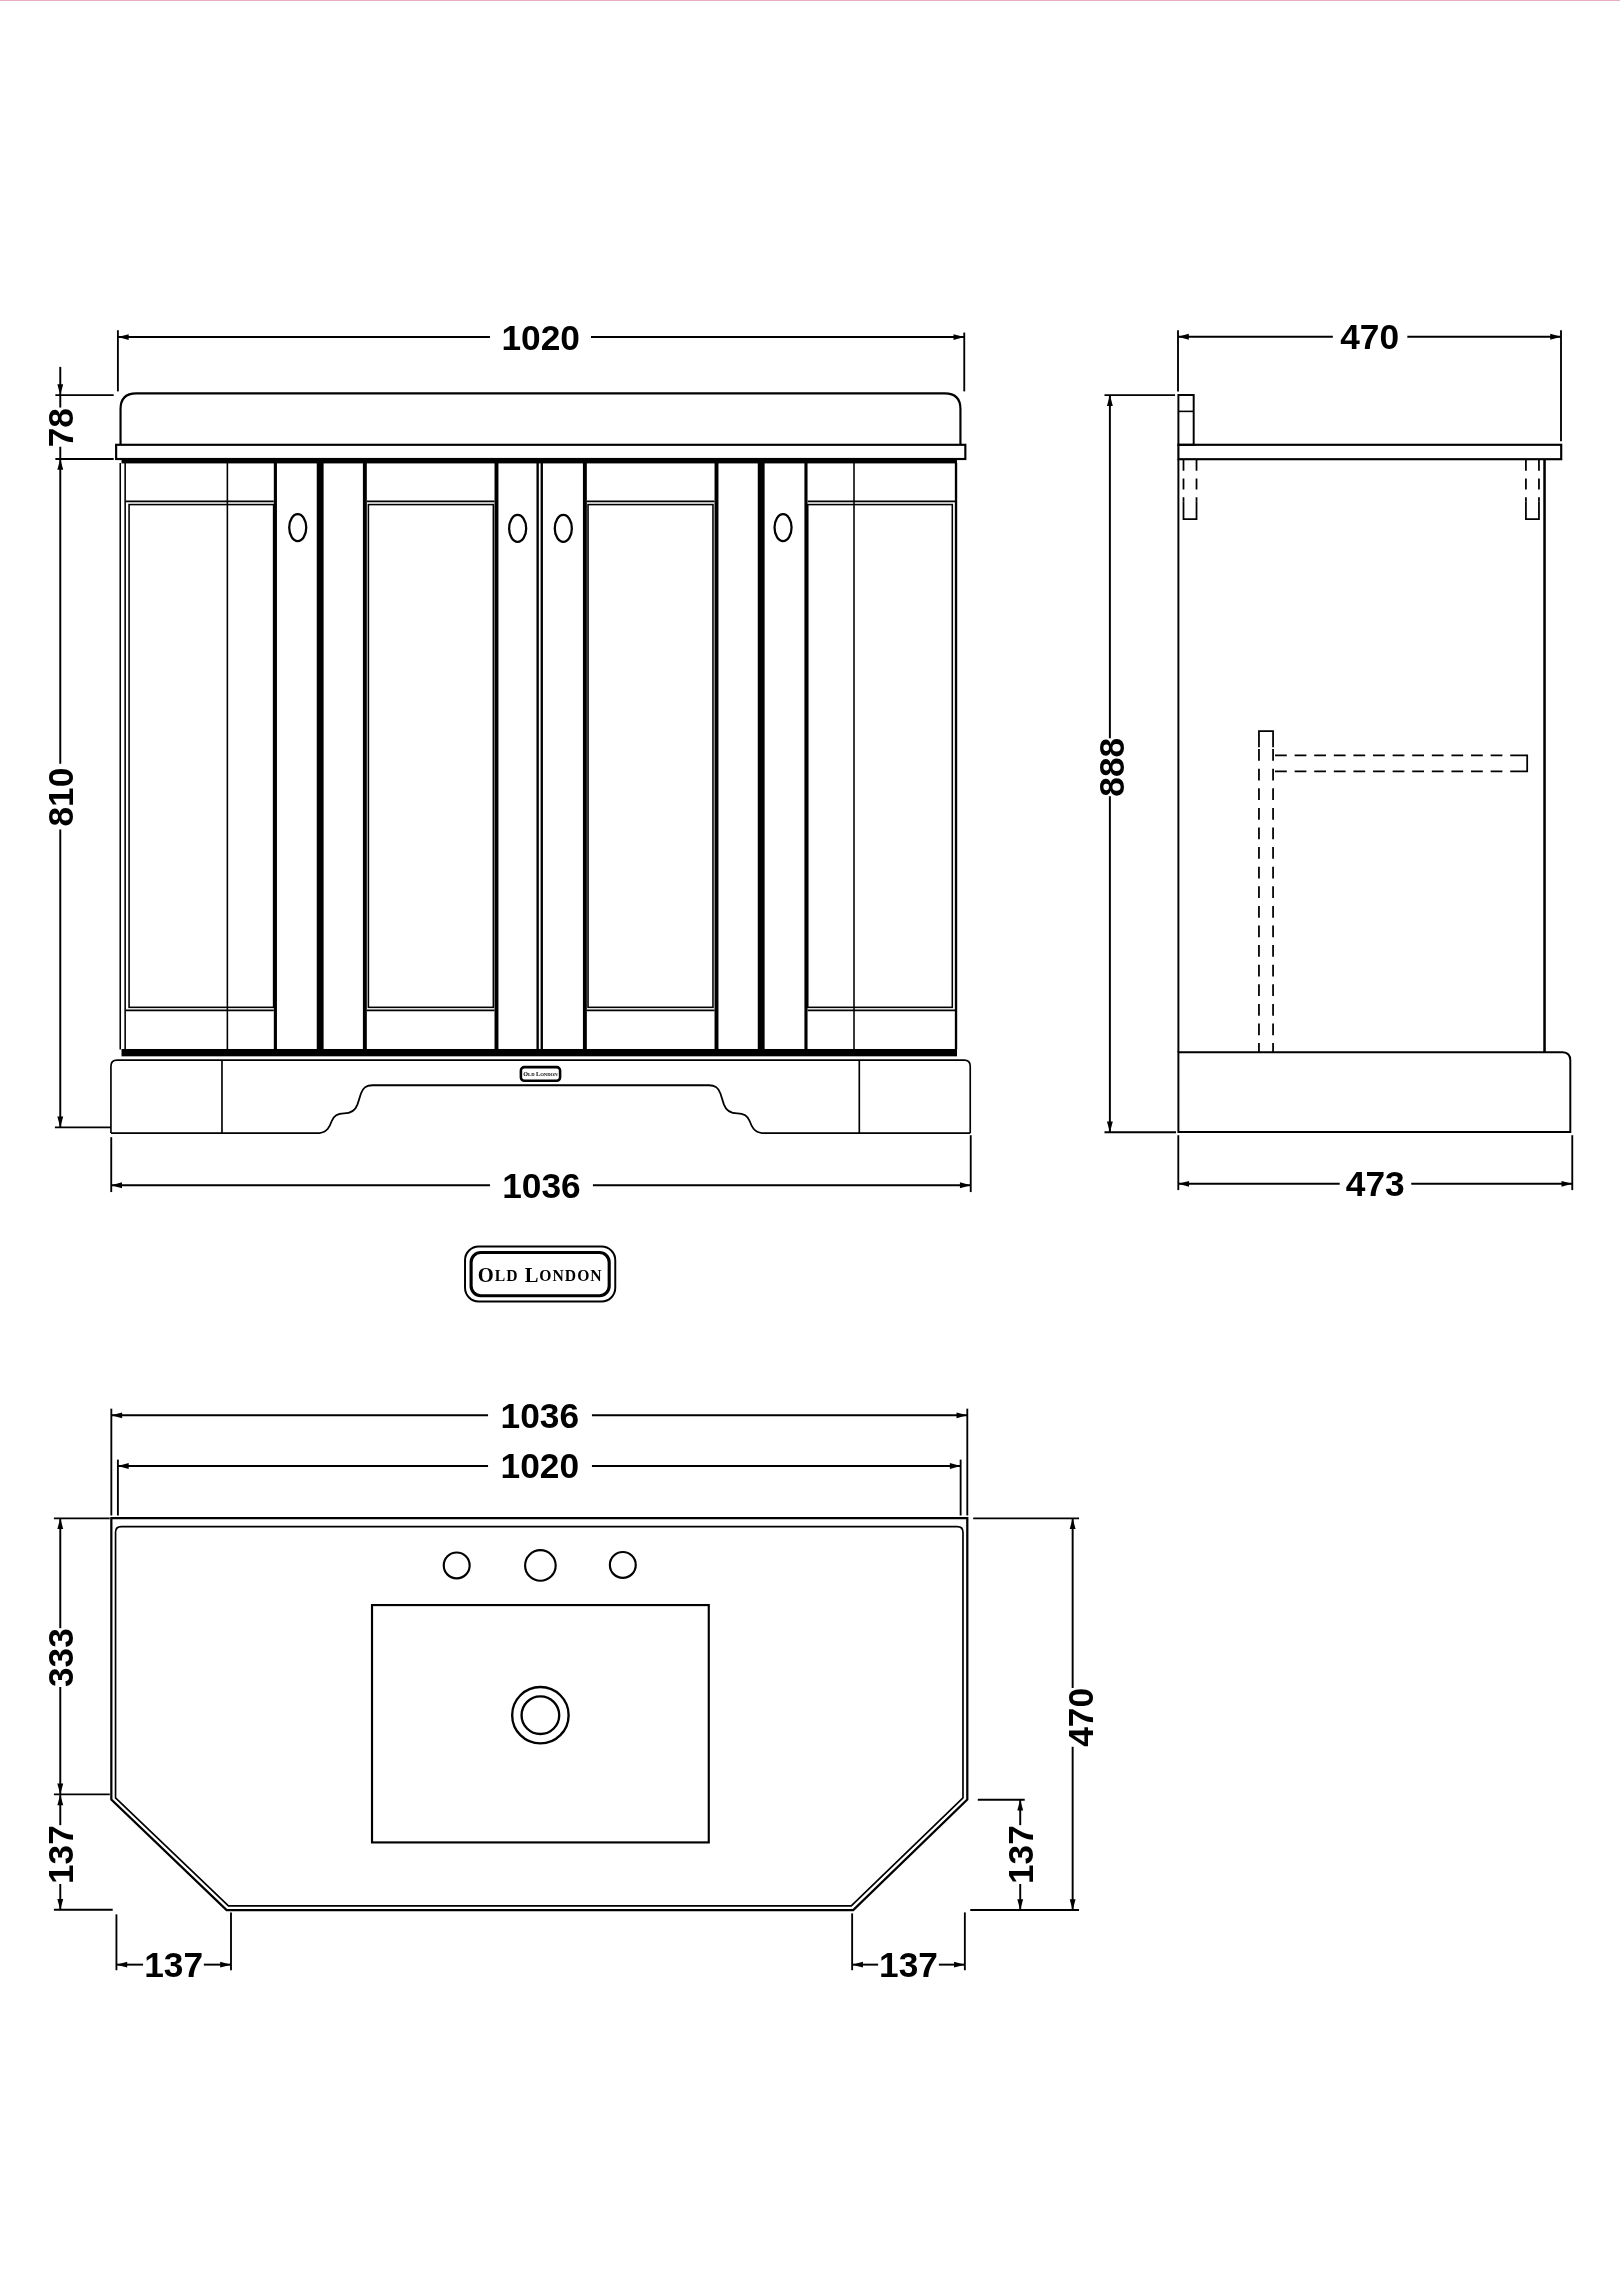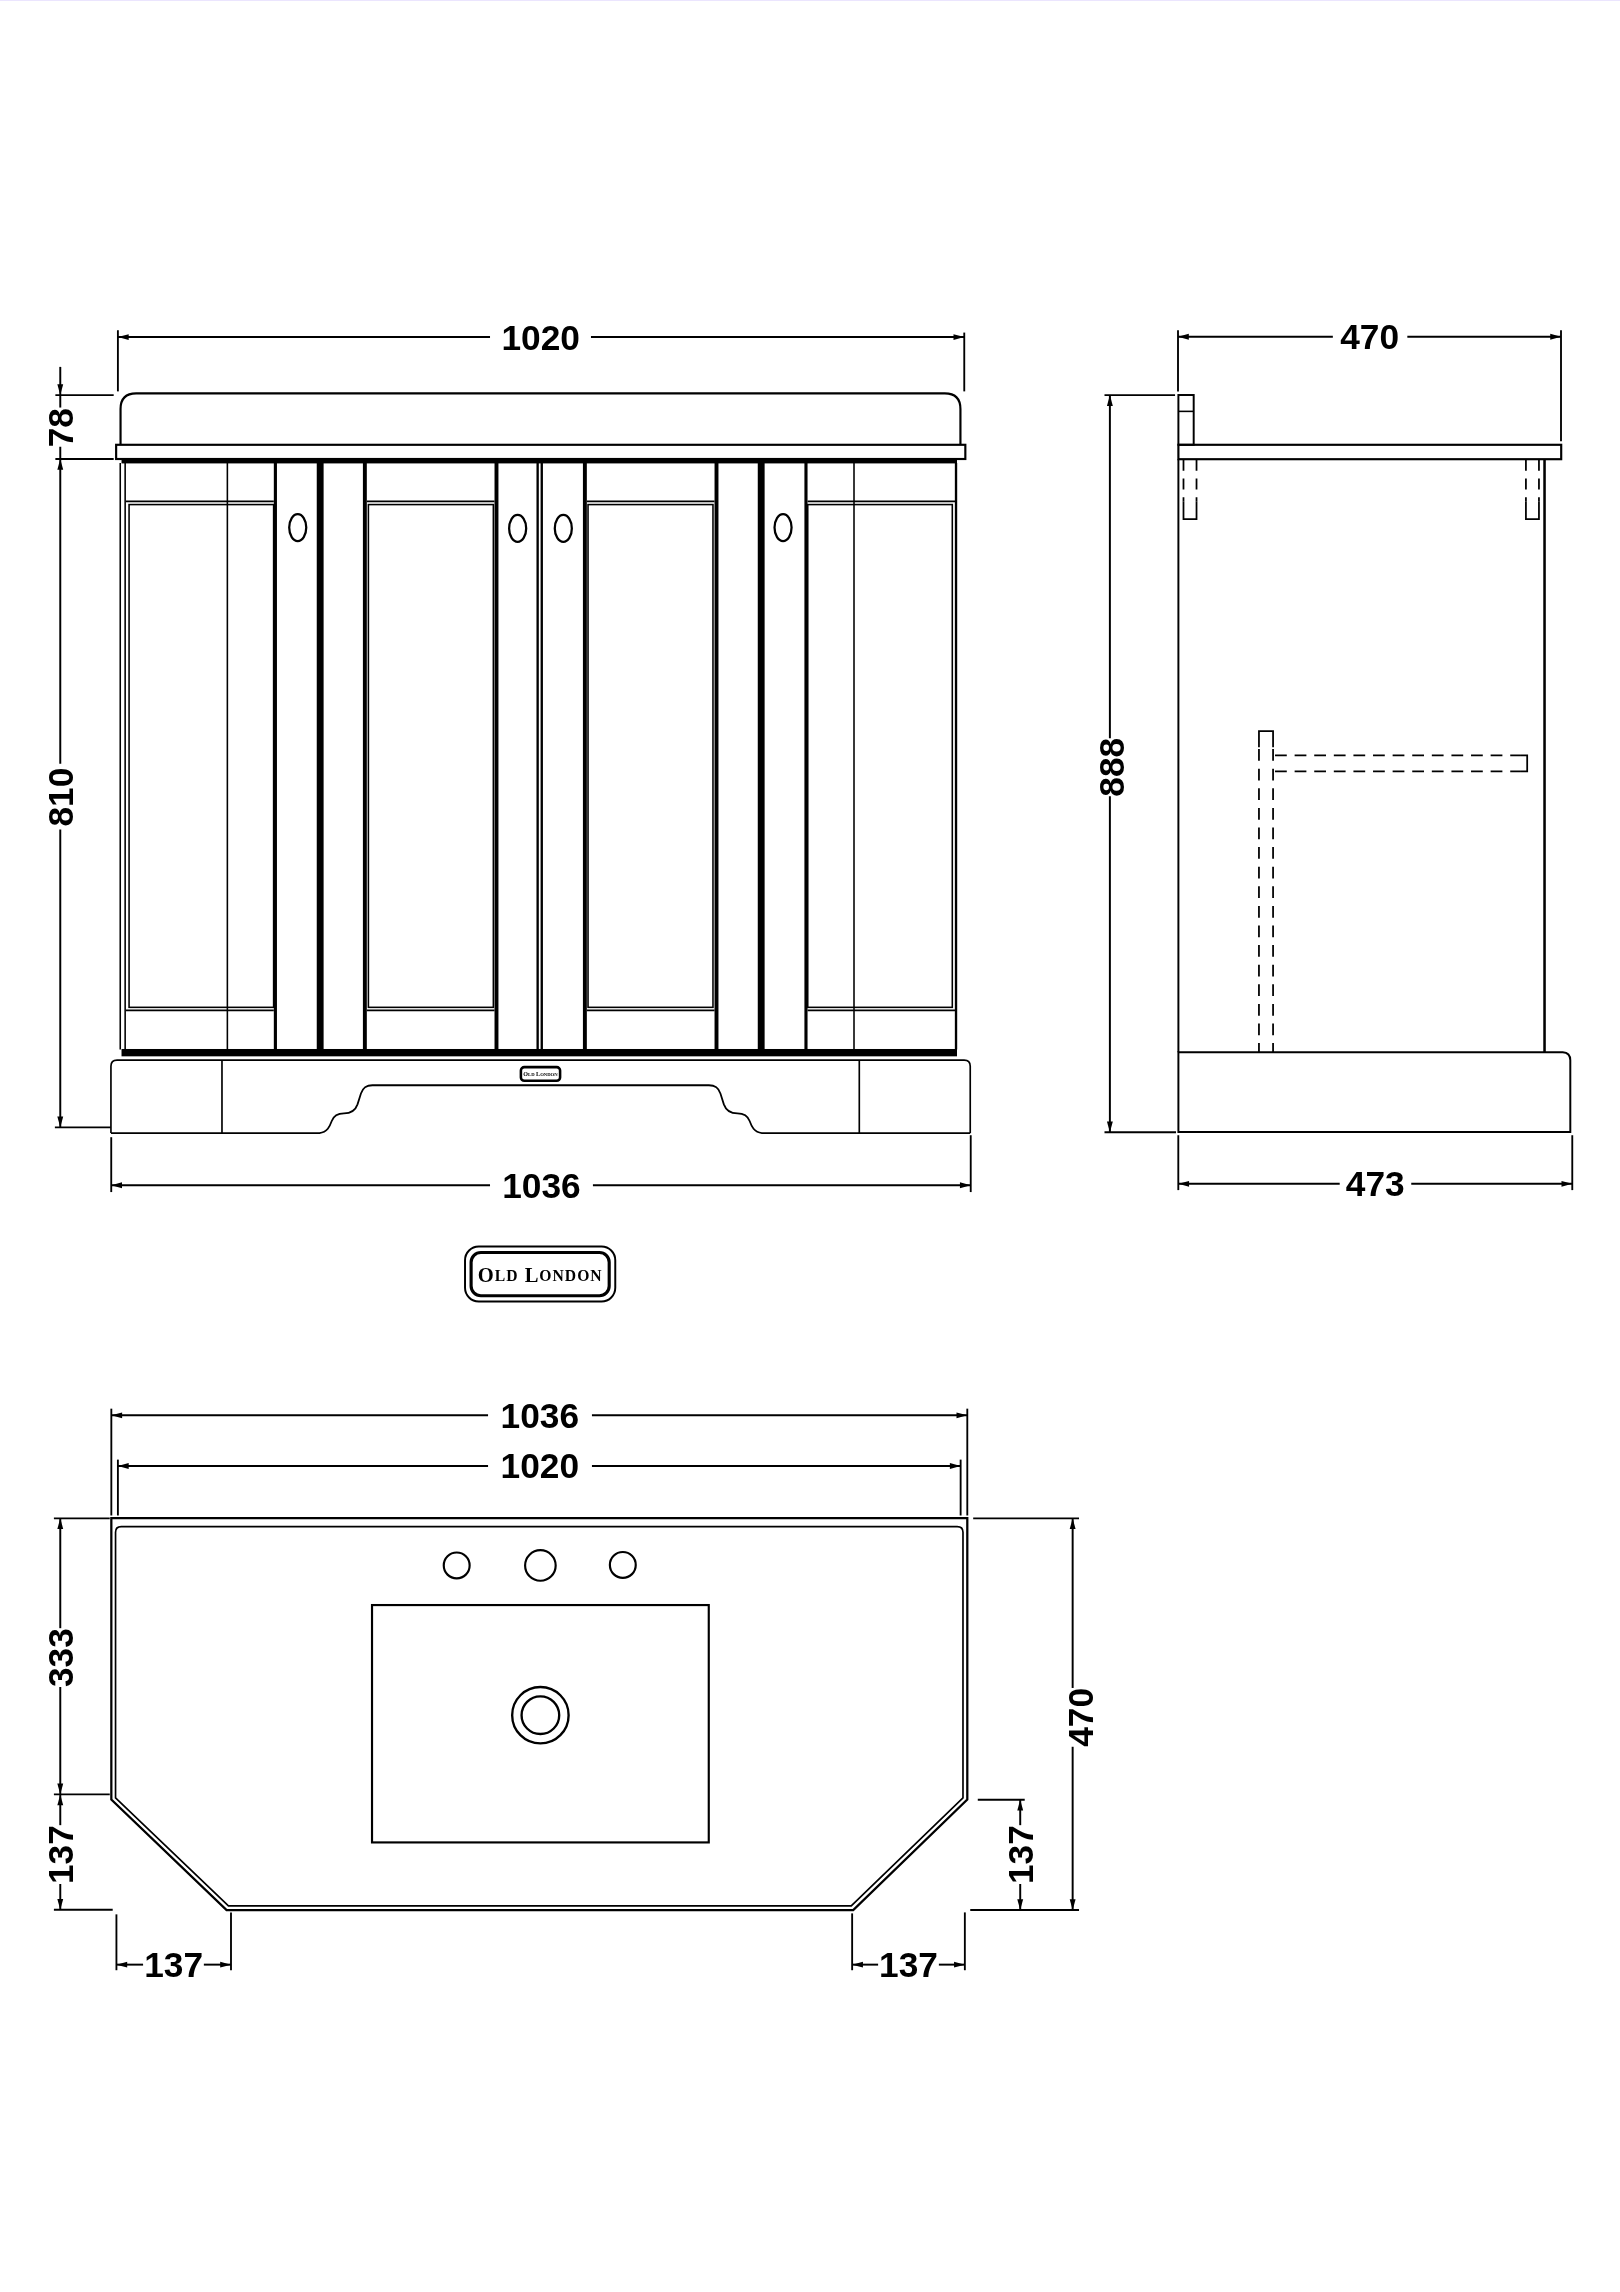--- a/index.html
+++ b/index.html
@@ -1,16 +1,16 @@
 <!DOCTYPE html>
 <html><head>
 <meta charset="utf-8">
 <style>
   html,body{margin:0;padding:0;background:#fff;}
-  #page{position:relative;width:1620px;height:2174px;background:#c4b5fd;overflow:hidden;}
+  #page{position:relative;width:1620px;height:2174px;background:#be185d;overflow:hidden;}
   svg{position:absolute;top:0;left:0;}
   text{font-family:"Liberation Sans",sans-serif;font-weight:bold;fill:#000;}
   .dim{font-size:36px;}
 </style>
 </head>
 <body>
 <div id="page">
 <svg width="1620" height="2293" viewBox="0 0 1653 2339">
 <rect x="0" y="0" width="1653" height="2339" fill="#ffffff"></rect>
 <g stroke="#000" fill="none" stroke-width="2">

